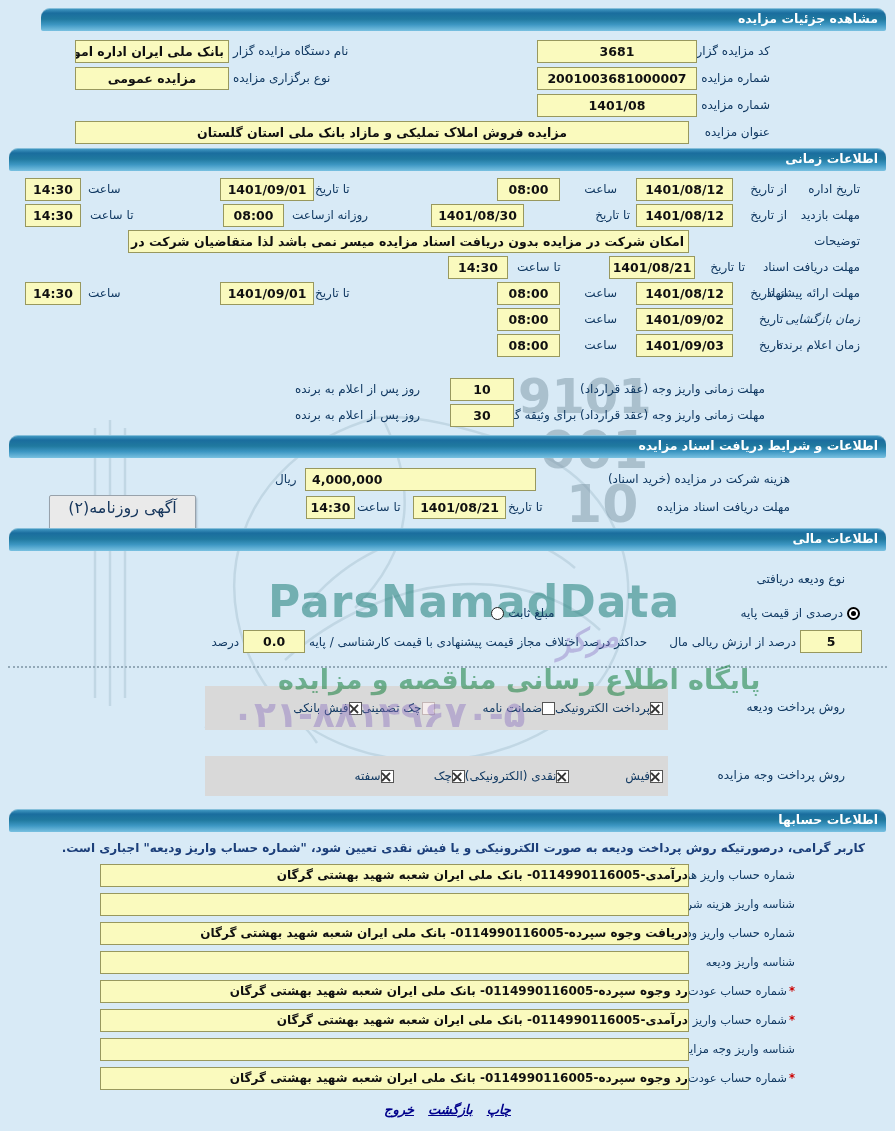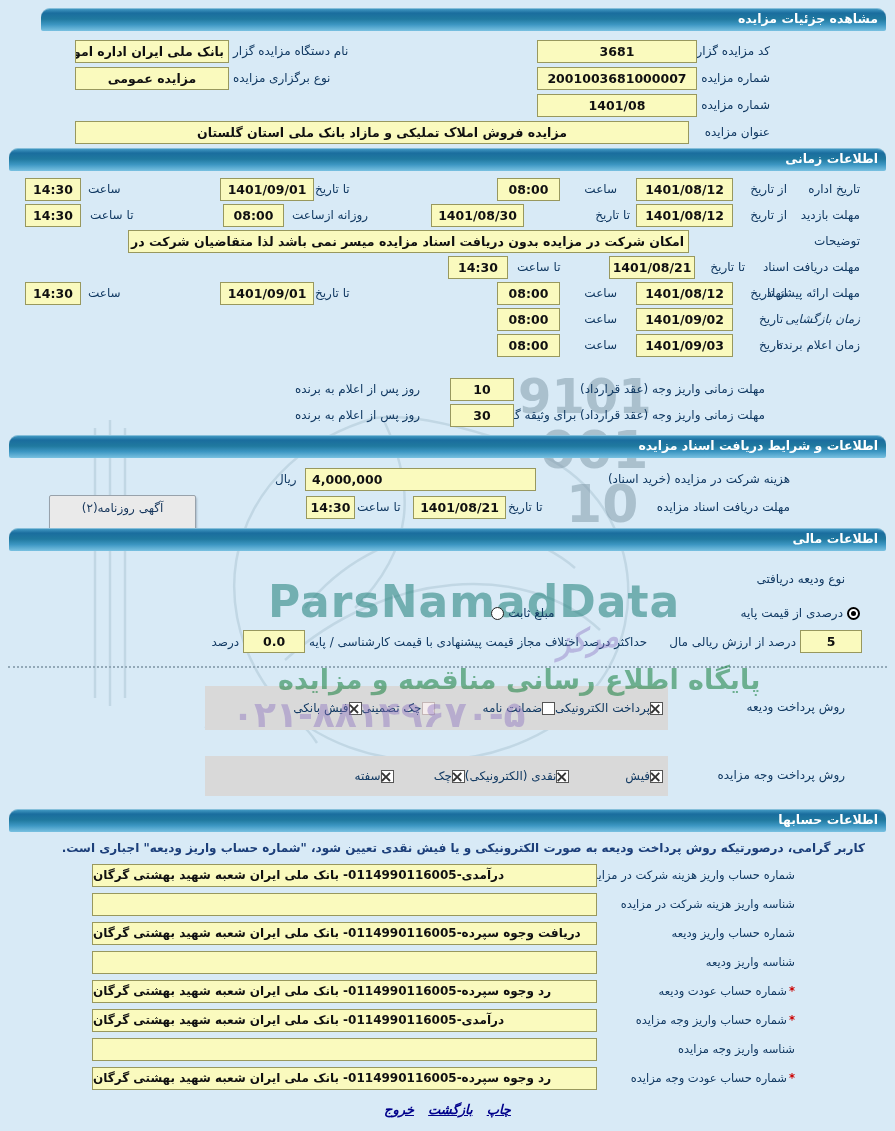--- a/index.html
+++ b/index.html
@@ -18,21 +18,21 @@
   .lbl  { position:absolute; font-size:12px; color:#123a63; line-height:23px; white-space:nowrap; }
   .lblf { font-size:12px; color:#123a63; margin:0 4px; white-space:nowrap; }
   .ybox { position:absolute; height:23px; background:#fafabe; border:1px solid #98985e; font-size:12.5px; font-weight:bold;
           color:#101010; text-align:center; line-height:21px; white-space:nowrap; overflow:hidden; }
   .ybox.clip { text-align:right; padding:0 4px; }
   .ybox.money { text-align:left; padding:0 6px; direction:ltr; }
   .yibox { display:inline-block; height:23px; background:#fafabe; border:1px solid #98985e; text-align:center;
            line-height:21px; font-weight:bold; font-size:12.5px; color:#101010; }
 
   .btn { position:absolute; height:36px; background:#eaeaea; border:1px solid #98a2ab; border-radius:2px; color:#16365c;
-         font-size:12px; text-align:center; line-height:24px; box-shadow:1px 2px 2px rgba(80,100,120,.35); cursor:pointer; }
+         font-size:16px; text-align:center; line-height:24px; box-shadow:1px 2px 2px rgba(80,100,120,.35); cursor:pointer; }
 
   .chk { display:inline-block; width:13px; height:13px; background:#fff; border:1px solid #555; position:relative; flex:none; }
   .chk.on::after { content:"×"; position:absolute; left:0; top:-2px; width:100%; height:100%; text-align:center;
                    font-size:16px; line-height:15px; font-weight:bold; color:#333; }
   .chk.dim { border-color:#c4b6b6; background:#f5eded; }
 
   .radio { display:inline-block; width:13px; height:13px; border:1px solid #222; border-radius:50%; background:#fff; position:relative; flex:none; }
   .radio.on { border:2px solid #000; }
   .radio.on::after { content:""; position:absolute; left:2px; top:2px; width:5px; height:5px; border-radius:50%; background:#000; }
 
@@ -45,22 +45,22 @@
   #panel2 .citem:nth-child(4) { margin-right:40px; }
 
   .dotline { position:absolute; left:8px; right:8px; border-top:2px dotted #93a9b8; }
 
   .note { position:absolute; font-size:12px; color:#1c3f7a; white-space:nowrap; font-weight:bold; }
 
   .acc-rows { position:absolute; left:0; right:0; }
   .acc-row { position:relative; height:23px; margin-bottom:6px; }
   .acc-lbl { position:absolute; right:100px; font-size:11.5px; color:#123a63; line-height:23px; white-space:nowrap; }
   .req { color:#cc0000; font-weight:bold; margin-left:2px; }
-  .acc-input { position:absolute; left:92px; width:505px; height:23px; background:#fafabe; border:1px solid #98985e;
-               text-align:left; font-size:12px; font-weight:bold; color:#101010; line-height:21px; white-space:nowrap; overflow:hidden; }
+  .acc-input { position:absolute; left:100px; width:589px; height:23px; background:#fafabe; border:1px solid #98985e;
+               text-align:right; font-size:12px; font-weight:bold; color:#101010; line-height:21px; white-space:nowrap; overflow:hidden; }
 
   .footer { position:absolute; left:0; right:0; text-align:center; font-size:13px; }
   .footer a { color:#00008b; font-style:italic; font-weight:bold; margin:0 5px; text-decoration:underline; cursor:pointer; }
 
   .wm-brand { position:absolute; left:268px; top:576px; font-size:44px; font-weight:bold; color:#0f766e; opacity:.5; letter-spacing:1px; }
   .wm-num  { position:absolute; font-weight:bold; color:#7e97a6; opacity:.5; line-height:1; }
   .wm-fa1  { position:absolute; left:278px; top:664px; font-size:27px; font-weight:bold; color:#15803d; opacity:.55; direction:rtl; }
   .wm-fa2  { position:absolute; left:232px; top:694px; font-size:36px; font-weight:bold; color:#8a6fc0; opacity:.42; letter-spacing:5px; }
   .wm-scribble { position:absolute; font-style:italic; font-weight:bold; color:#8a6fc0; opacity:.4; transform:rotate(-8deg); direction:rtl; }
 </style>

